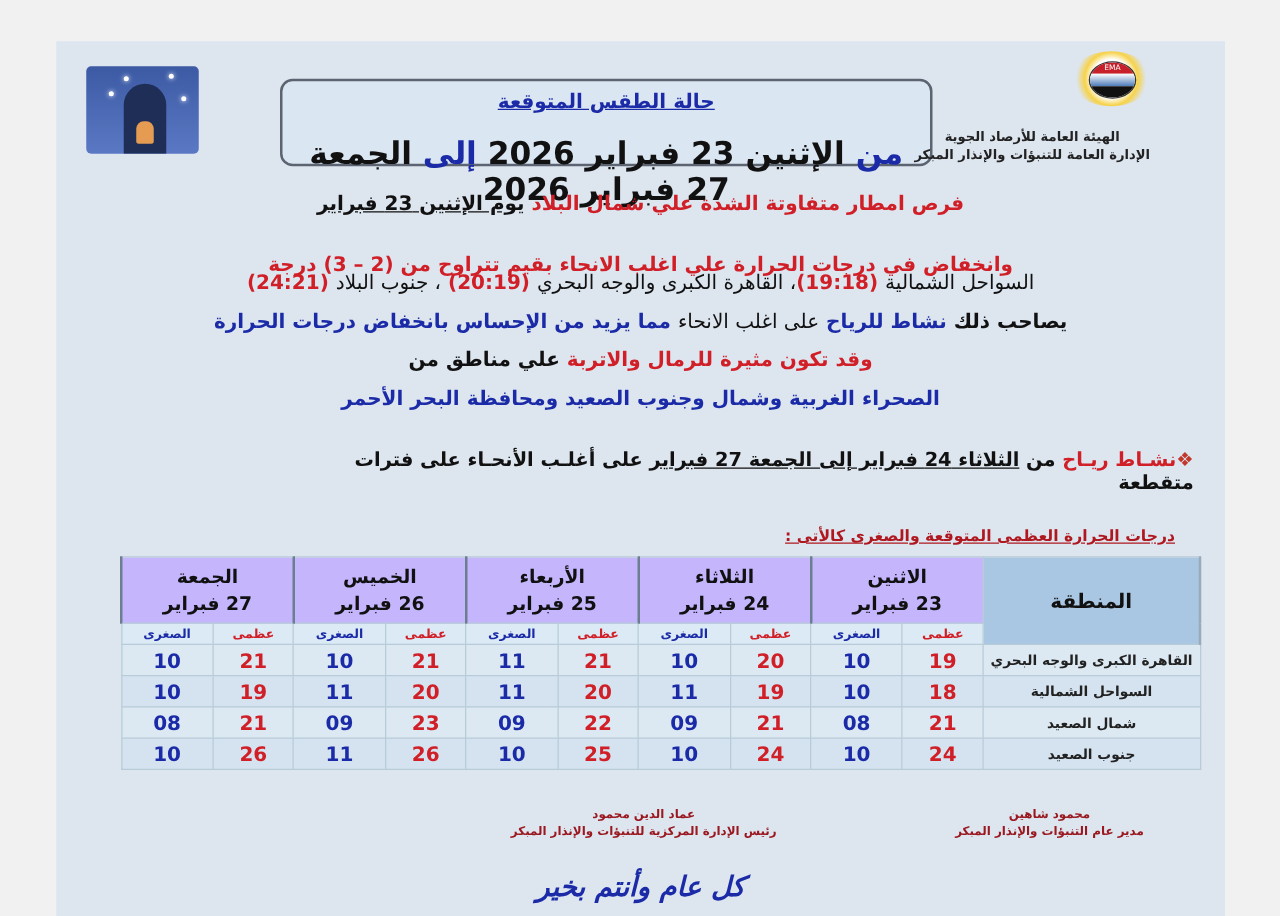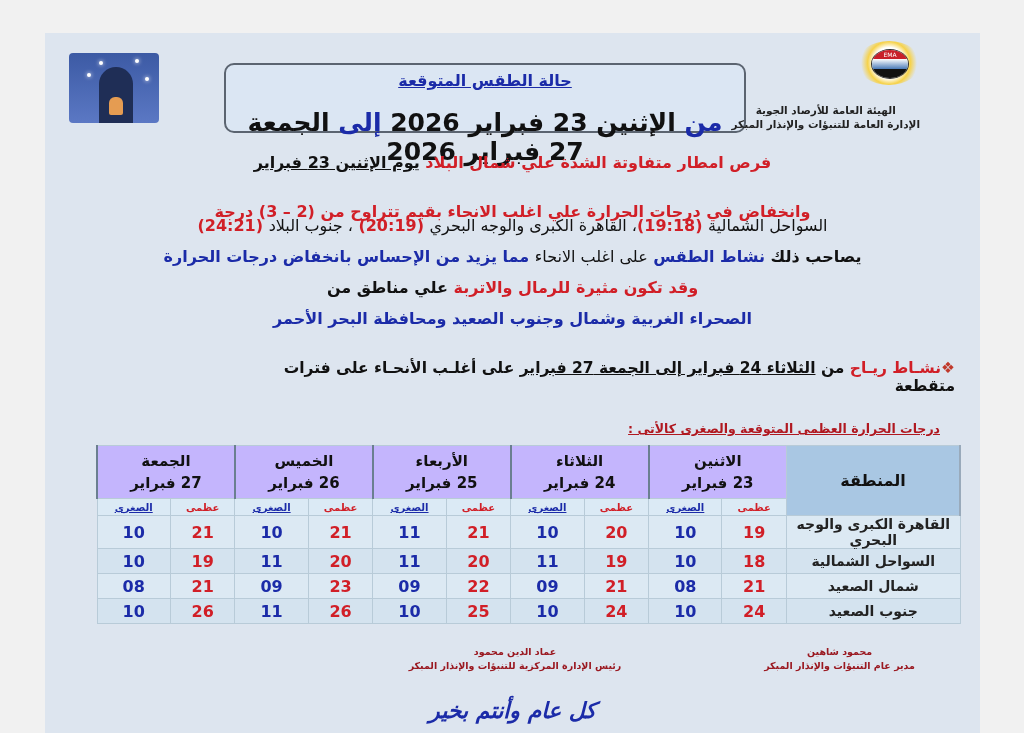--- a/index.html
+++ b/index.html
@@ -49,22 +49,22 @@
   .caption { position:absolute; right:40px; top:388px; direction:rtl; font-size:12.5px; font-weight:bold; color:#b01820; text-decoration:underline; }
   table.temps {
     position:absolute; left:51px; top:412px; width:865px; border-collapse:collapse; direction:rtl;
     font-weight:bold;
   }
   table.temps td, table.temps th { border:1px solid #b8cbd8; text-align:center; padding:0; }
   .hdr-region { background:#a9c7e3; width:172px; font-size:16px; color:#111; border-right:2px solid #9ab !important; }
   .hdr-day { background:#c4b5fd; font-size:15px; color:#111; height:52px; line-height:22px; border-left:2px solid #6b7f90 !important; }
   .sub { background:#dbeaf5; font-size:10px; height:16px; }
   .sub.max { color:#d11f27; }
-  .sub.min { color:#1b2ba8;text-decoration:underline; }
-  .region { font-size:14px; color:#222; height:24px; background:#dbeaf4; }
+  .sub.min { color:#1b2ba8; }
+  .region { font-size:11px; color:#222; height:24px; background:#dbeaf4; }
   .val { font-size:16px; height:24px; }
   tr.odd .val, tr.odd .region { background:#dce9f3; }
   tr.even .val, tr.even .region { background:#d4e3ef; }
   .val.max { color:#d11f27; }
   .val.min { color:#1b2ba8; }
   .sig { position:absolute; direction:rtl; text-align:center; font-size:9.5px; font-weight:bold; color:#9a1820; line-height:14px; }
   .greeting { position:absolute; left:0; width:935px; top:665px; text-align:center; direction:rtl; font-size:22px; font-style:italic; font-weight:bold; color:#1b2ba8; }
 </style>
 </head>
 <body>
@@ -111,21 +111,21 @@
   <div class="para red" style="top:150px;">وانخفاض في درجات الحرارة علي اغلب الانحاء بقيم تتراوح من (2 – 3) درجة</div>
   <div class="para" style="top:181px;">
     <span class="dark" style="font-weight:normal">السواحل الشمالية</span>
     <span class="red">(19:18)</span><span class="dark" style="font-weight:normal">، القاهرة الكبرى والوجه البحري</span>
     <span class="red">(20:19)</span>
     <span class="dark" style="font-weight:normal">، جنوب البلاد</span>
     <span class="red">(24:21)</span>
   </div>
   <div class="para" style="top:212px;">
     <span class="dark">يصاحب ذلك</span>
-    <span class="blue">نشاط الطقس</span>
+    <span class="blue">نشاط للرياح</span>
     <span class="dark" style="font-weight:normal">على اغلب الانحاء</span>
     <span class="blue">مما يزيد من الإحساس بانخفاض درجات الحرارة</span>
   </div>
   <div class="para" style="top:243px;">
     <span class="red">وقد تكون مثيرة للرمال والاتربة</span>
     <span class="dark">علي مناطق من</span>
   </div>
   <div class="para blue" style="top:274px;">الصحراء الغربية وشمال وجنوب الصعيد ومحافظة البحر الأحمر</div>
 
   <div class="bullet">

